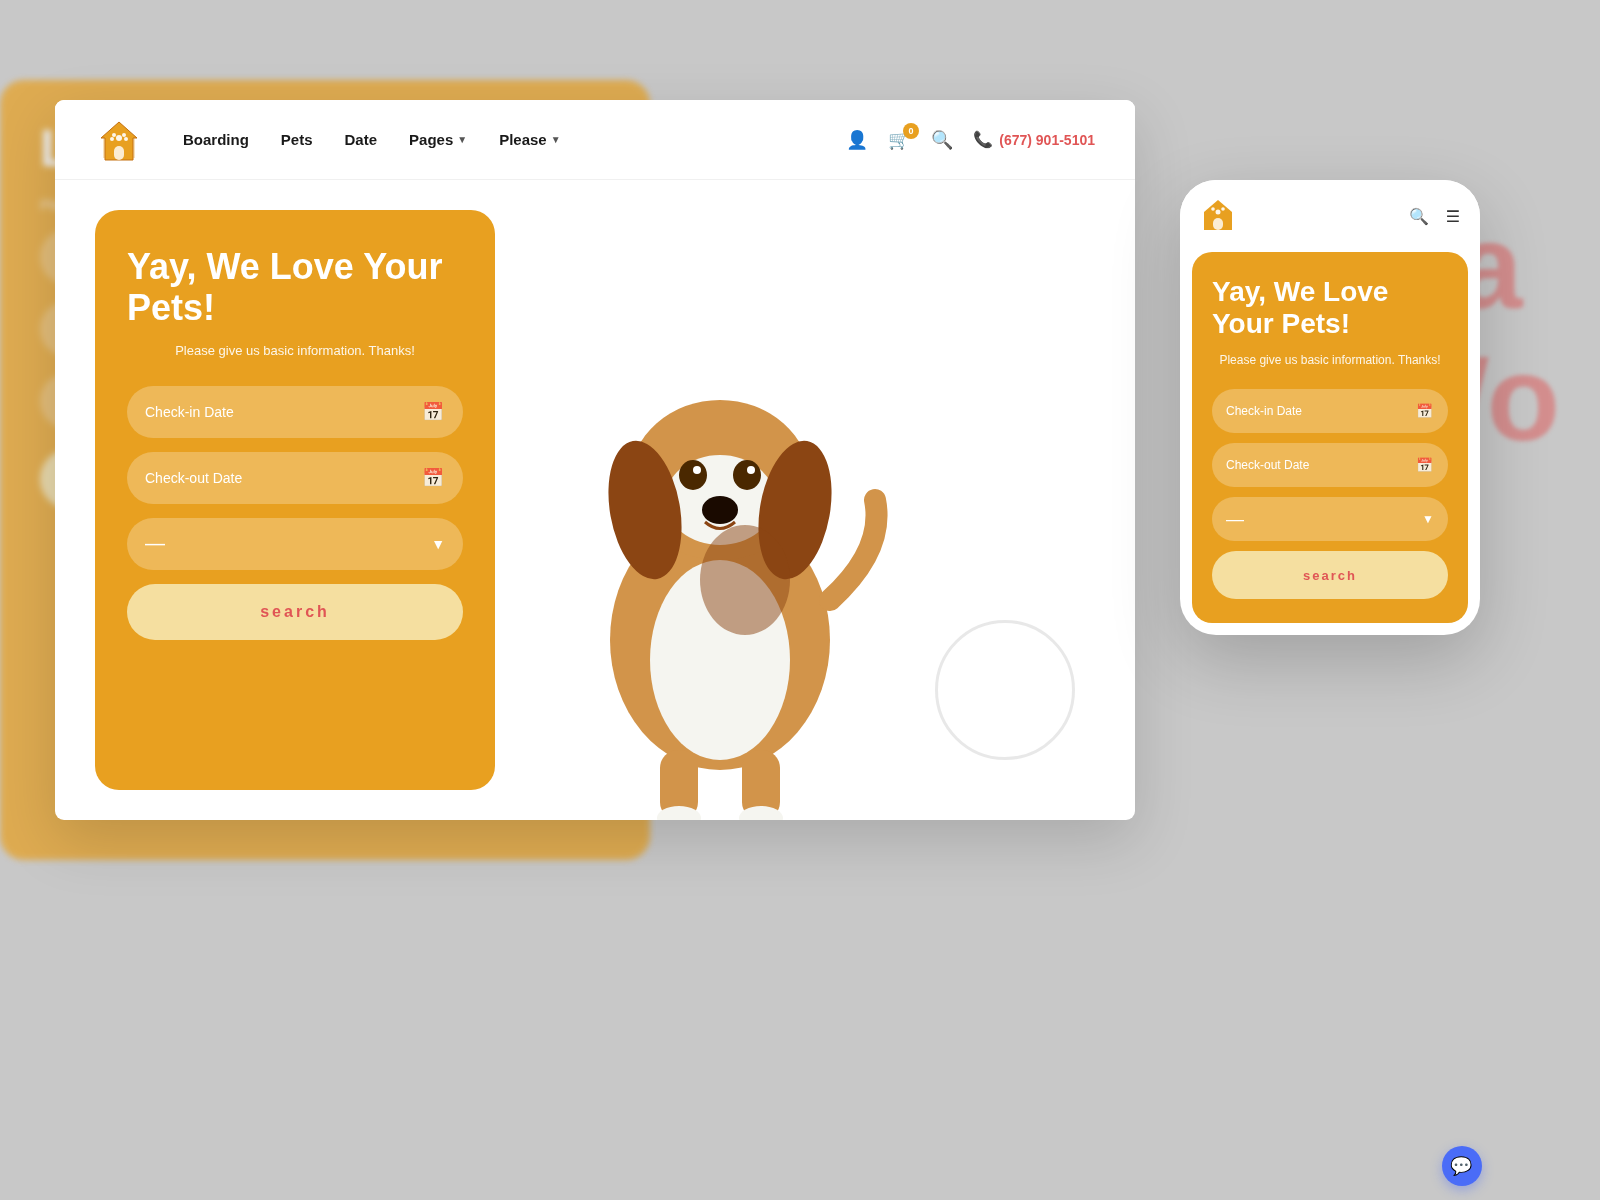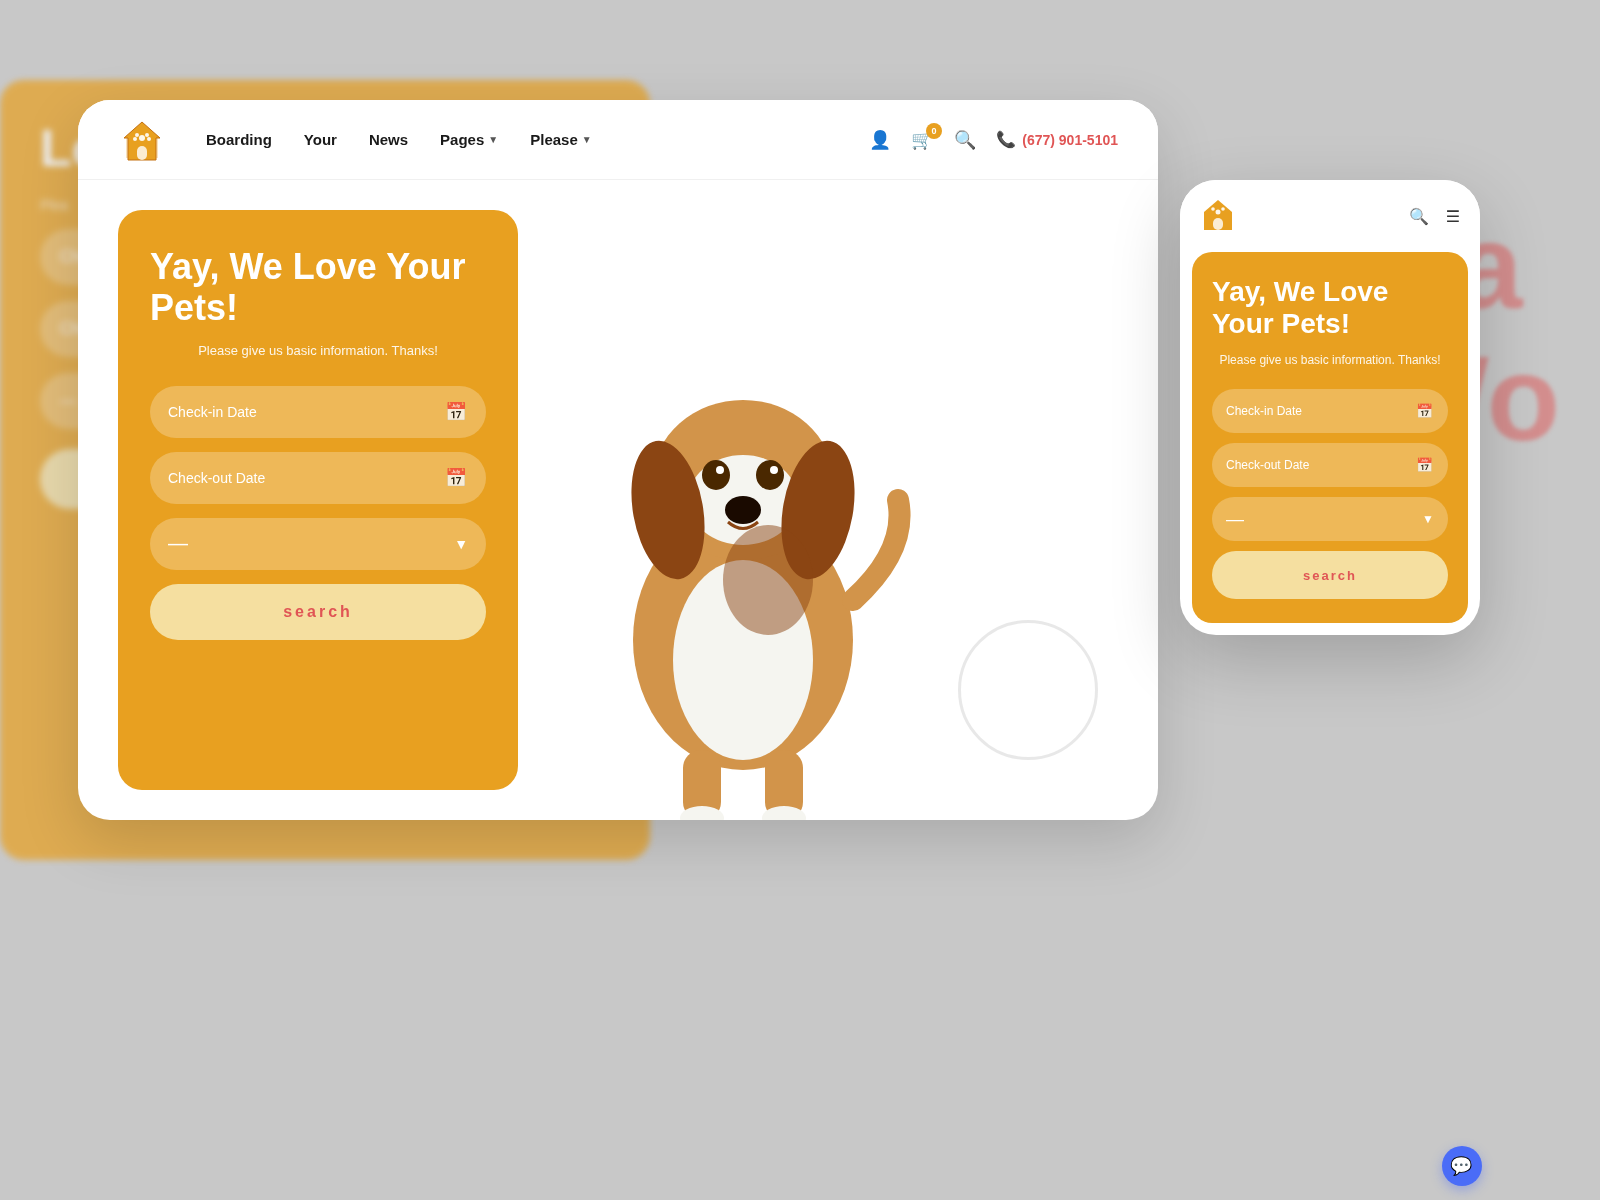--- a/index.html
+++ b/index.html
@@ -65,24 +65,24 @@
       font-size: 120px; font-weight: 900;
       color: #e05555;
       opacity: 0.5;
       filter: blur(2px);
       line-height: 1.1;
     }
 
     
     .desktop-card {
       position: absolute;
-      top: 100px; left: 78px;
+      top: 100px; left: 55px;
       width: 1080px; height: 720px;
       background: white;
-      border-radius: 32px;
+      border-radius: 9px;
       box-shadow: 0 20px 60px rgba(0,0,0,0.15);
       overflow: hidden;
     }
 
     
     .navbar {
       display: flex;
       align-items: center;
       padding: 0 40px;
       height: 80px;
@@ -348,22 +348,22 @@
         <circle cx="24" cy="22" r="3" fill="white" opacity="0.9"></circle>
         <circle cx="19" cy="19" r="2" fill="white" opacity="0.9"></circle>
         <circle cx="29" cy="19" r="2" fill="white" opacity="0.9"></circle>
         <circle cx="17" cy="23" r="2" fill="white" opacity="0.9"></circle>
         <circle cx="31" cy="23" r="2" fill="white" opacity="0.9"></circle>
       </svg>
     </div>
 
     <div class="nav-links">
       <a class="nav-link" href="#">Boarding</a>
-      <a class="nav-link" href="#">Your</a>
-      <a class="nav-link" href="#">News</a>
+      <a class="nav-link" href="#">Pets</a>
+      <a class="nav-link" href="#">Date</a>
       <a class="nav-link nav-link-dropdown" href="#">
         <span>Pages</span>
         <span class="dropdown-arrow">▼</span>
       </a>
       <a class="nav-link nav-link-dropdown" href="#">
         <span>Please</span>
         <span class="dropdown-arrow">▼</span>
       </a>
     </div>
 

